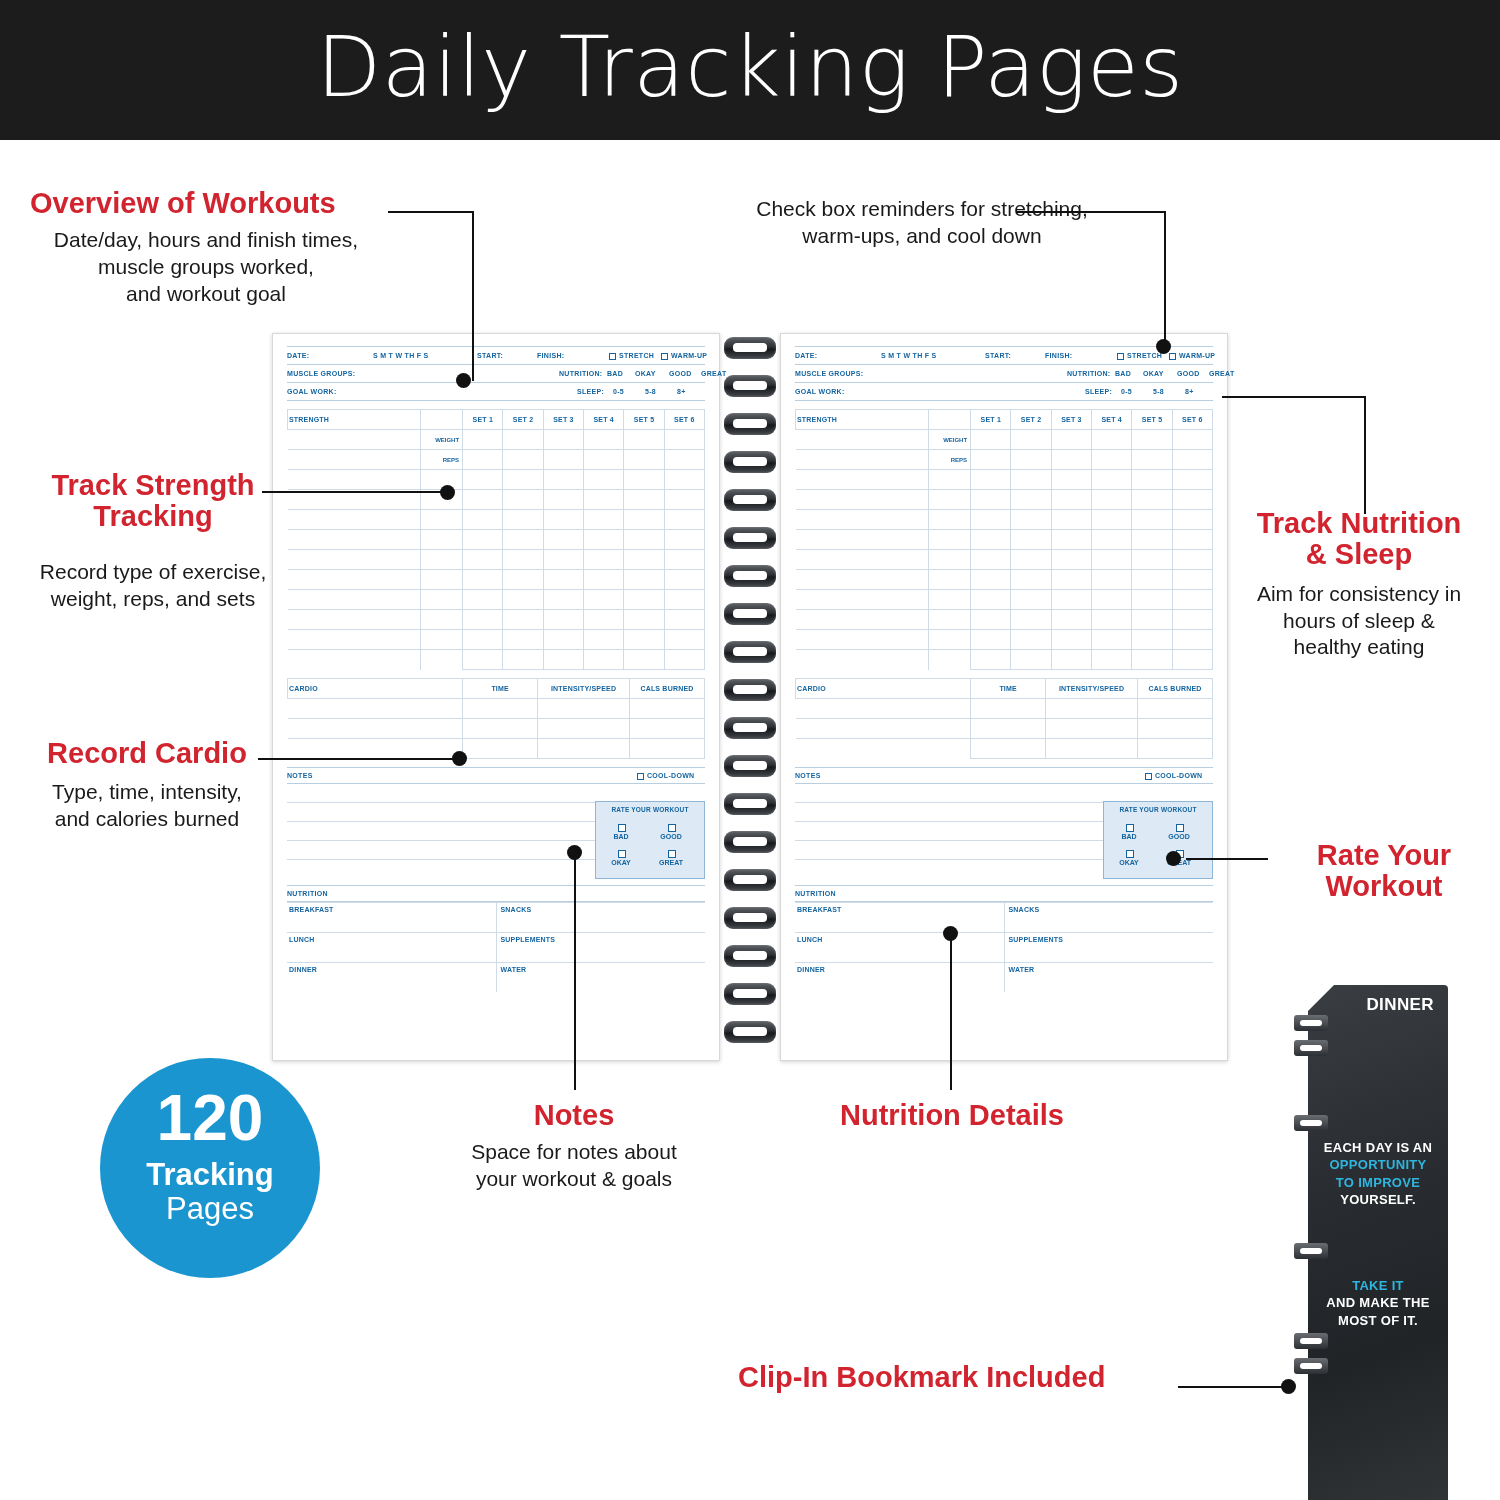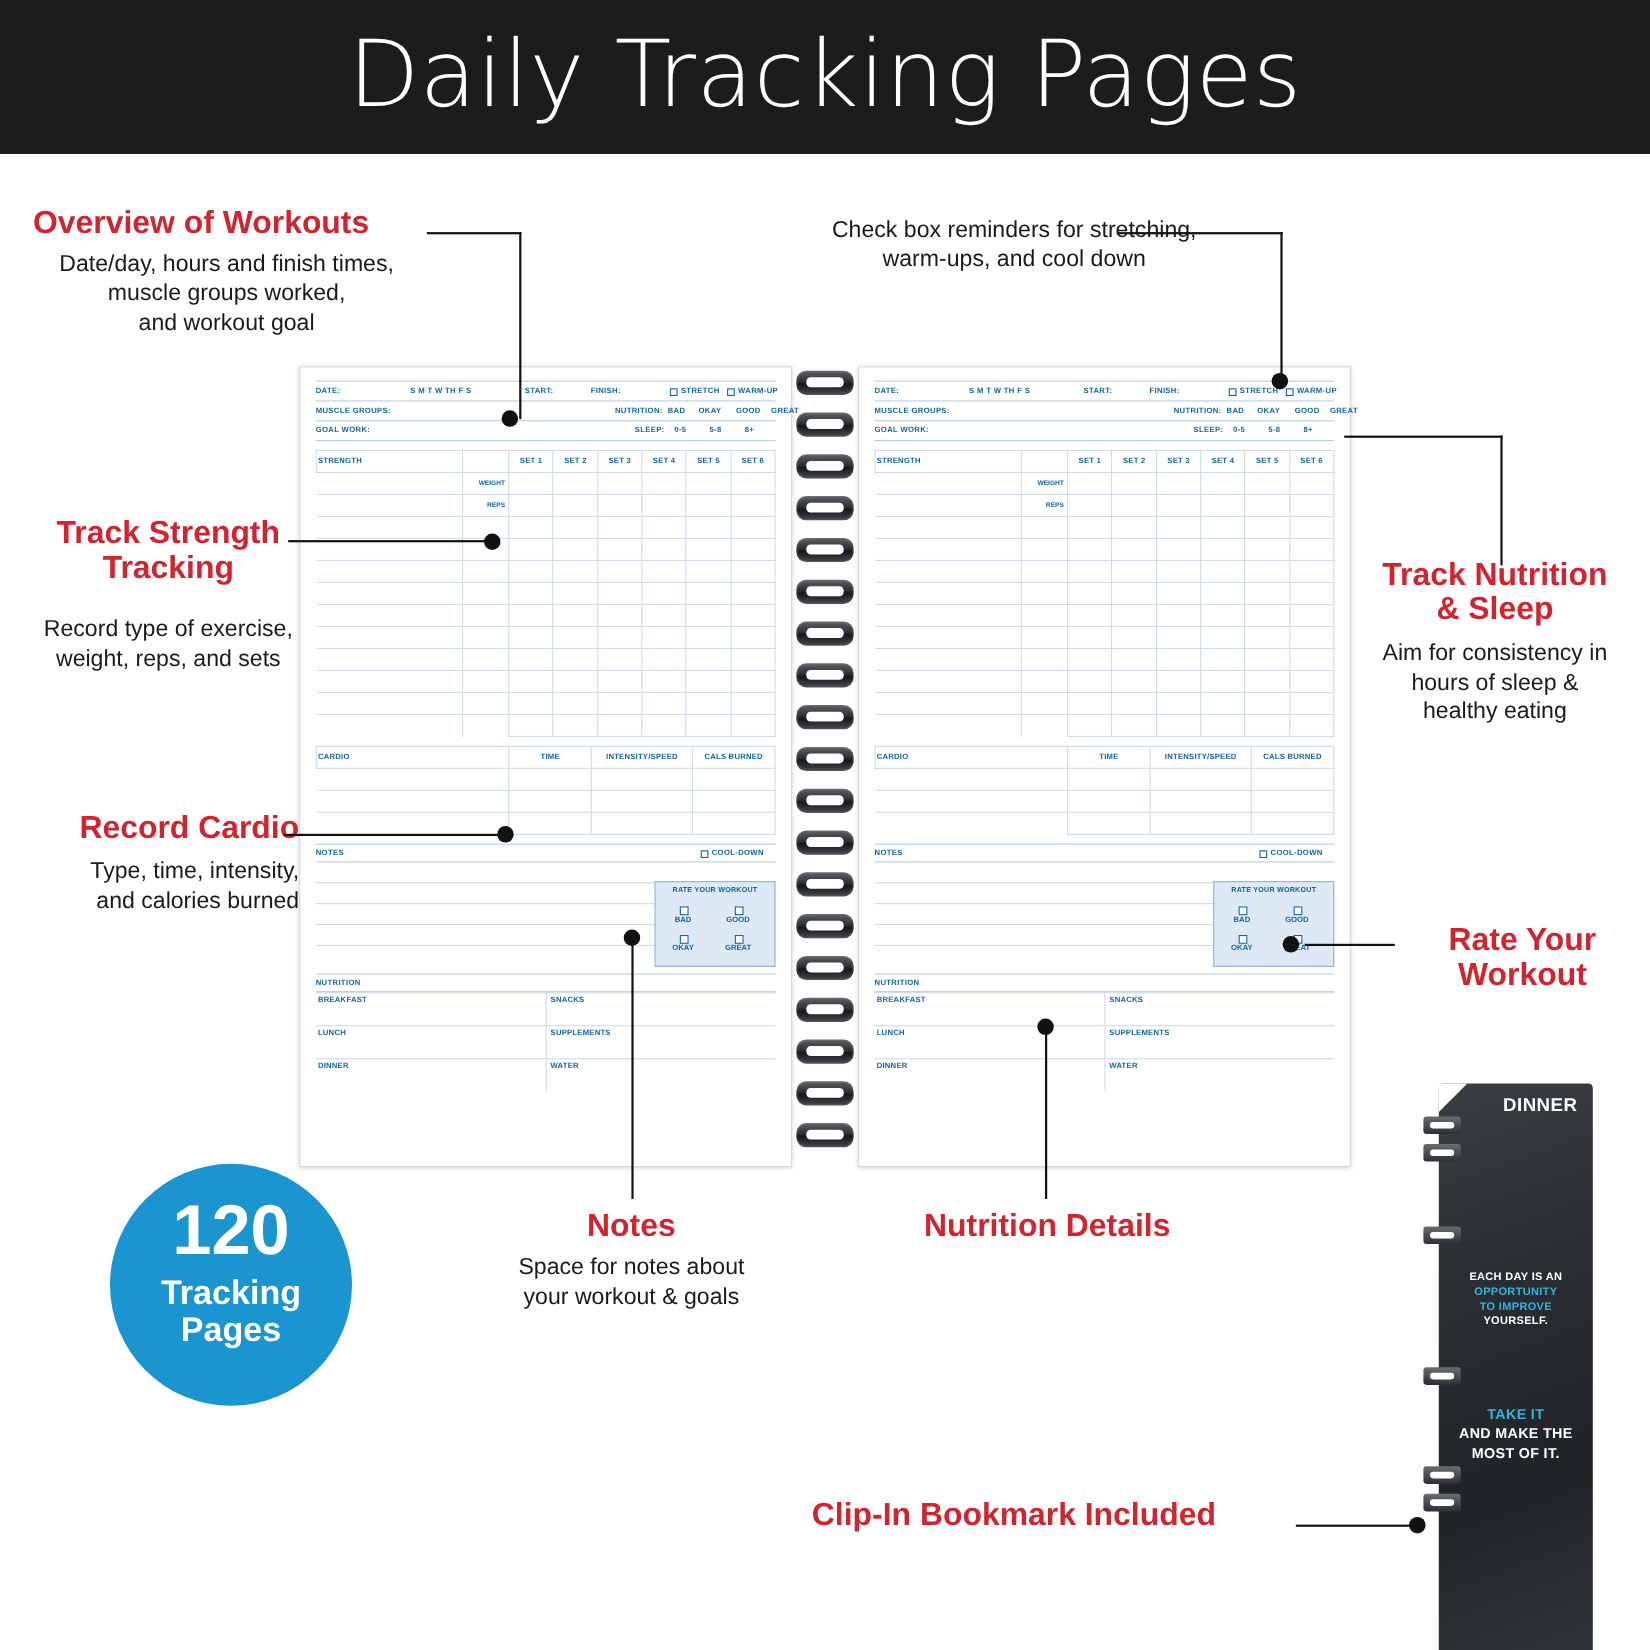--- a/index.html
+++ b/index.html
@@ -85,38 +85,38 @@
     content:"";position:absolute;left:9px;top:6px;width:34px;height:9px;
     background:#ffffff;border-radius:4px;
   }
   
   .badge{
     position:absolute;left:100px;top:1058px;width:220px;height:220px;border-radius:50%;
     background:#1a95cf;color:#fff;text-align:center;
   }
   .badge .num{font-size:64px;font-weight:bold;line-height:1;padding-top:28px;}
   .badge .t1{font-size:31px;font-weight:bold;line-height:1.1;padding-top:8px;}
-  .badge .t2{font-size:31px;font-weight:bold;line-height:1.1;}
+  .badge .t2{font-size:31px;font-weight:normal;line-height:1.1;}
   
   .bookmark{
     position:absolute;left:1308px;top:985px;width:140px;height:515px;
     background:linear-gradient(160deg,#3a3e42 0%,#2a2d31 35%,#212427 70%,#303437 100%);
     border-radius:4px 4px 0 0;color:#fff;
   }
   .bookmark:before{
     content:"";position:absolute;left:0;top:0;width:0;height:0;
     border-left:26px solid #ffffff;border-bottom:26px solid transparent;
   }
   .bm-today{
     position:absolute;right:14px;top:10px;font-size:17px;font-weight:bold;color:#fff;
     letter-spacing:0.4px;
   }
   .bm-q1{
-    position:absolute;left:0;top:170px;width:140px;text-align:center;
-    font-size:10px;font-weight:bold;line-height:1.34;letter-spacing:0.3px;
+    position:absolute;left:0;top:154px;width:140px;text-align:center;
+    font-size:13px;font-weight:bold;line-height:1.34;letter-spacing:0.3px;
   }
   .bm-q2{
     position:absolute;left:0;top:292px;width:140px;text-align:center;
     font-size:13px;font-weight:bold;line-height:1.34;letter-spacing:0.3px;
   }
   .cy{color:#2fb6df;}
   .clip{
     position:absolute;left:-14px;width:34px;height:16px;
     background:linear-gradient(180deg,#6a6e73,#2b2e32);border-radius:3px;
   }
@@ -700,21 +700,21 @@
 <div class="callout" style="left:1228px;top:508px;width:262px;text-align:center;">
   <div class="c-title" style="font-size:29px;white-space:pre-line;">Track Nutrition
 &amp; Sleep</div>
   <div class="c-body" style="font-size:21px;margin-top:10px;white-space:pre-line;">Aim for consistency in
 hours of sleep &amp;
 healthy eating</div>
 </div>
 <div class="line" style="left:1364px;top:396px;width:2px;height:118px;"></div>
 <div class="line" style="left:1222px;top:396px;width:144px;height:2px;"></div>
 
-<div class="callout" style="left:22px;top:738px;width:250px;text-align:right;">
+<div class="callout" style="left:22px;top:738px;width:250px;text-align:center;">
   <div class="c-title" style="font-size:29px;">Record Cardio</div>
   <div class="c-body" style="font-size:21px;margin-top:10px;white-space:pre-line;">Type, time, intensity,
 and calories burned</div>
 </div>
 <div class="line" style="left:258px;top:758px;width:208px;height:2px;"></div>
 <div class="dot" style="left:452px;top:751px;"></div>
 
 <div class="callout" style="left:1274px;top:840px;width:220px;text-align:center;">
   <div class="c-title" style="font-size:29px;white-space:pre-line;">Rate Your
 Workout</div>

